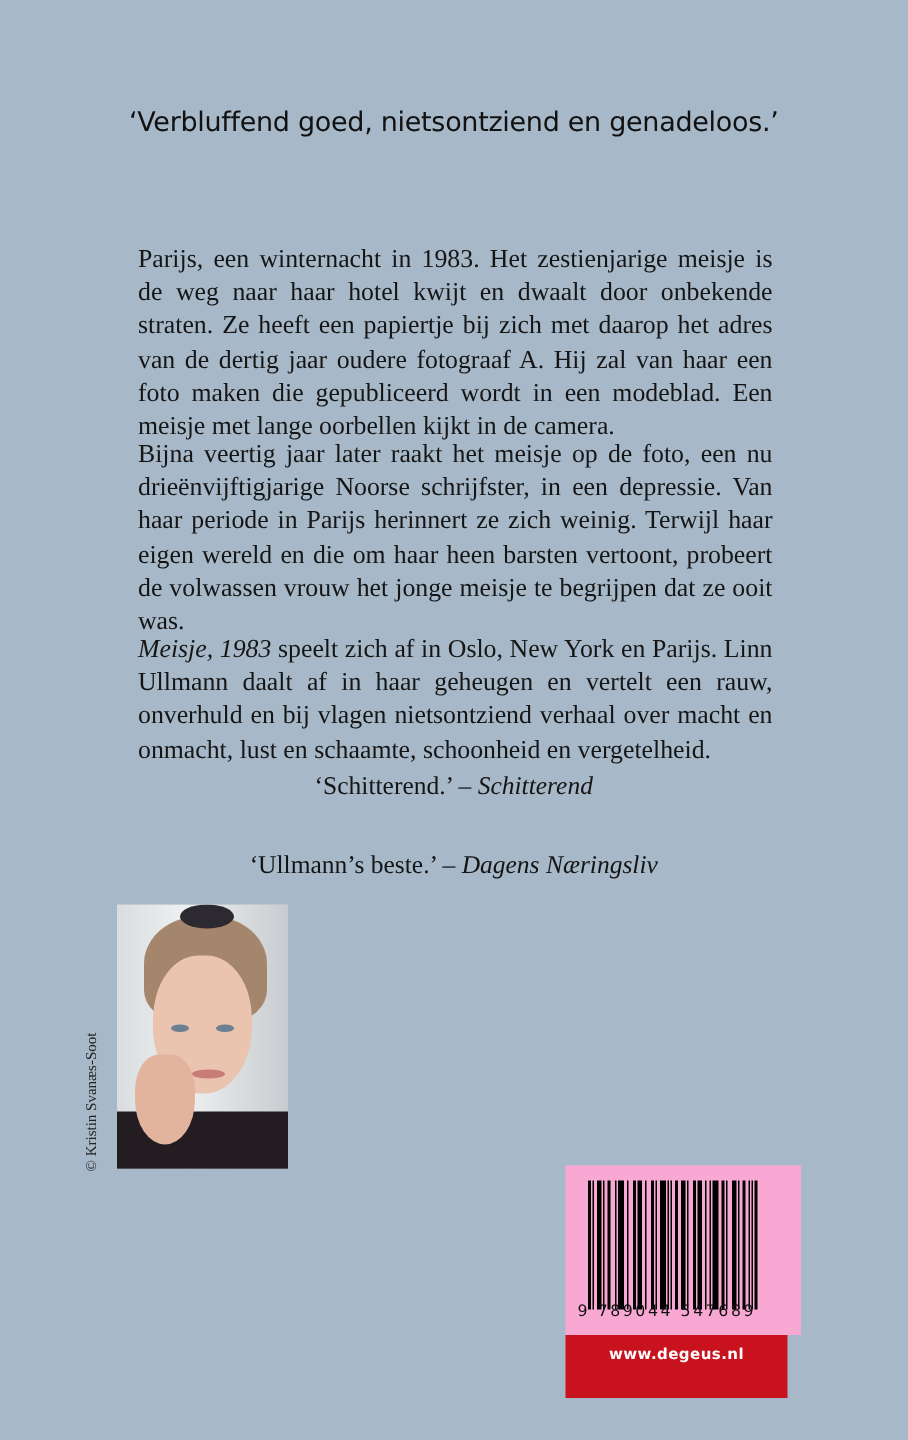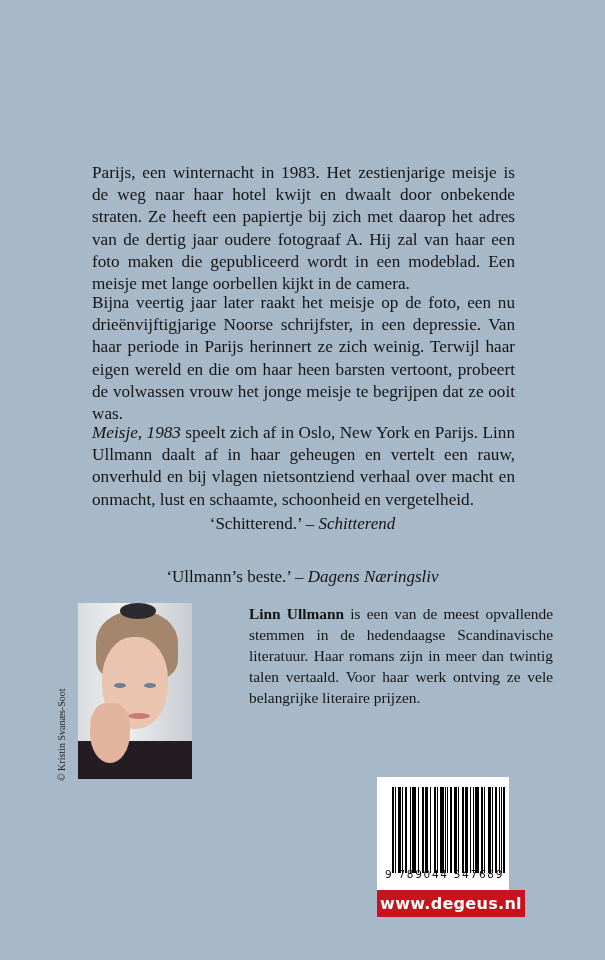--- a/index.html
+++ b/index.html
@@ -54,42 +54,43 @@
     width:180px;
   }
   .bio {
     position:absolute; left:249px; top:603px; width:304px;
     font-size:15.4px; line-height:21px; text-align:justify; color:#151515;
   }
   .bio p { margin:0; }
   .bio b { font-weight:bold; }
   .bio em { font-style:italic; }
   .barcode-box {
-    position:absolute; left:377px; top:777px; width:132px; height:113px;
-    background:#ffffff;
+    position:absolute; left:377px; top:777px; width:157px; height:113px;
+    background:#f9a8d4;
   }
   .bars { position:absolute; left:15px; top:10px; width:118px; height:86px; display:flex; align-items:stretch; }
   .bars span { display:block; height:100%; }
   .isbn {
     position:absolute; left:8px; top:91px; width:136px;
     font-family:"DejaVu Sans", "Liberation Sans", sans-serif;
     font-size:10.5px; letter-spacing:1.7px; color:#111; background:transparent;
   }
   .url-bar {
-    position:absolute; left:377px; top:890px; width:148px; height:27px;
+    position:absolute; left:377px; top:890px; width:148px; height:42px;
     background:#c8131e; color:#ffffff;
     font-family:"DejaVu Sans", "Liberation Sans", sans-serif;
-    font-weight:bold; font-size:16px; line-height:27px; text-align:center;
+    font-weight:bold; font-size:10px; line-height:27px; text-align:center;
     letter-spacing:0.3px;
   }
 </style>
 </head>
 <body>
 
 <div class="quote-top">
+  <div class="line1">‘Verbluffend goed, nietsontziend en genadeloos.’</div>
 </div>
 
 <div class="blurb" id="p1">
   <p>Parijs, een winternacht in 1983. Het zestienjarige meisje is de weg naar haar hotel kwijt en dwaalt door onbekende straten. Ze heeft een papiertje bij zich met daarop het adres van de dertig jaar oudere fotograaf A. Hij zal van haar een foto maken die gepubliceerd wordt in een modeblad. Een meisje met lange oorbellen kijkt in de camera.</p>
 </div>
 <div class="blurb" id="p2">
   <p>Bijna veertig jaar later raakt het meisje op de foto, een nu drieënvijftigjarige Noorse schrijfster, in een depressie. Van haar periode in Parijs herinnert ze zich weinig. Terwijl haar eigen wereld en die om haar heen barsten vertoont, probeert de volwassen vrouw het jonge meisje te begrijpen dat ze ooit was.</p>
 </div>
 <div class="blurb" id="p3">
   <p><em>Meisje, 1983</em><span> speelt zich af in Oslo, New York en Parijs. Linn Ullmann daalt af in haar geheugen en vertelt een rauw, onverhuld en bij vlagen nietsontziend verhaal over macht en onmacht, lust en schaamte, schoonheid en vergetelheid.</span></p>
@@ -109,21 +110,20 @@
   <div class="face"></div>
   <div class="eye" style="left:36px;"></div>
   <div class="eye" style="left:66px;"></div>
   <div class="mouth"></div>
   <div class="shirt"></div>
   <div class="hand"></div>
 </div>
 <div class="credit">© Kristin Svanæs-Soot</div>
 
 <div class="bio">
-  <p><b>Linn Ullmann</b><span> is een van de meest opvallende stemmen in de hedendaagse Scandinavische literatuur. Haar romans zijn in meer dan twintig talen vertaald. Voor haar werk ontving ze vele belangrijke literaire prijzen.</span></p>
 </div>
 
 <div class="barcode-box">
   <div class="bars">
     <span style="width:2px;background:#000"></span>
       <span style="width:1px"></span>
       <span style="width:1px;background:#000"></span>
       <span style="width:2px"></span>
     <span style="width:3px;background:#000"></span>
       <span style="width:1px"></span>

